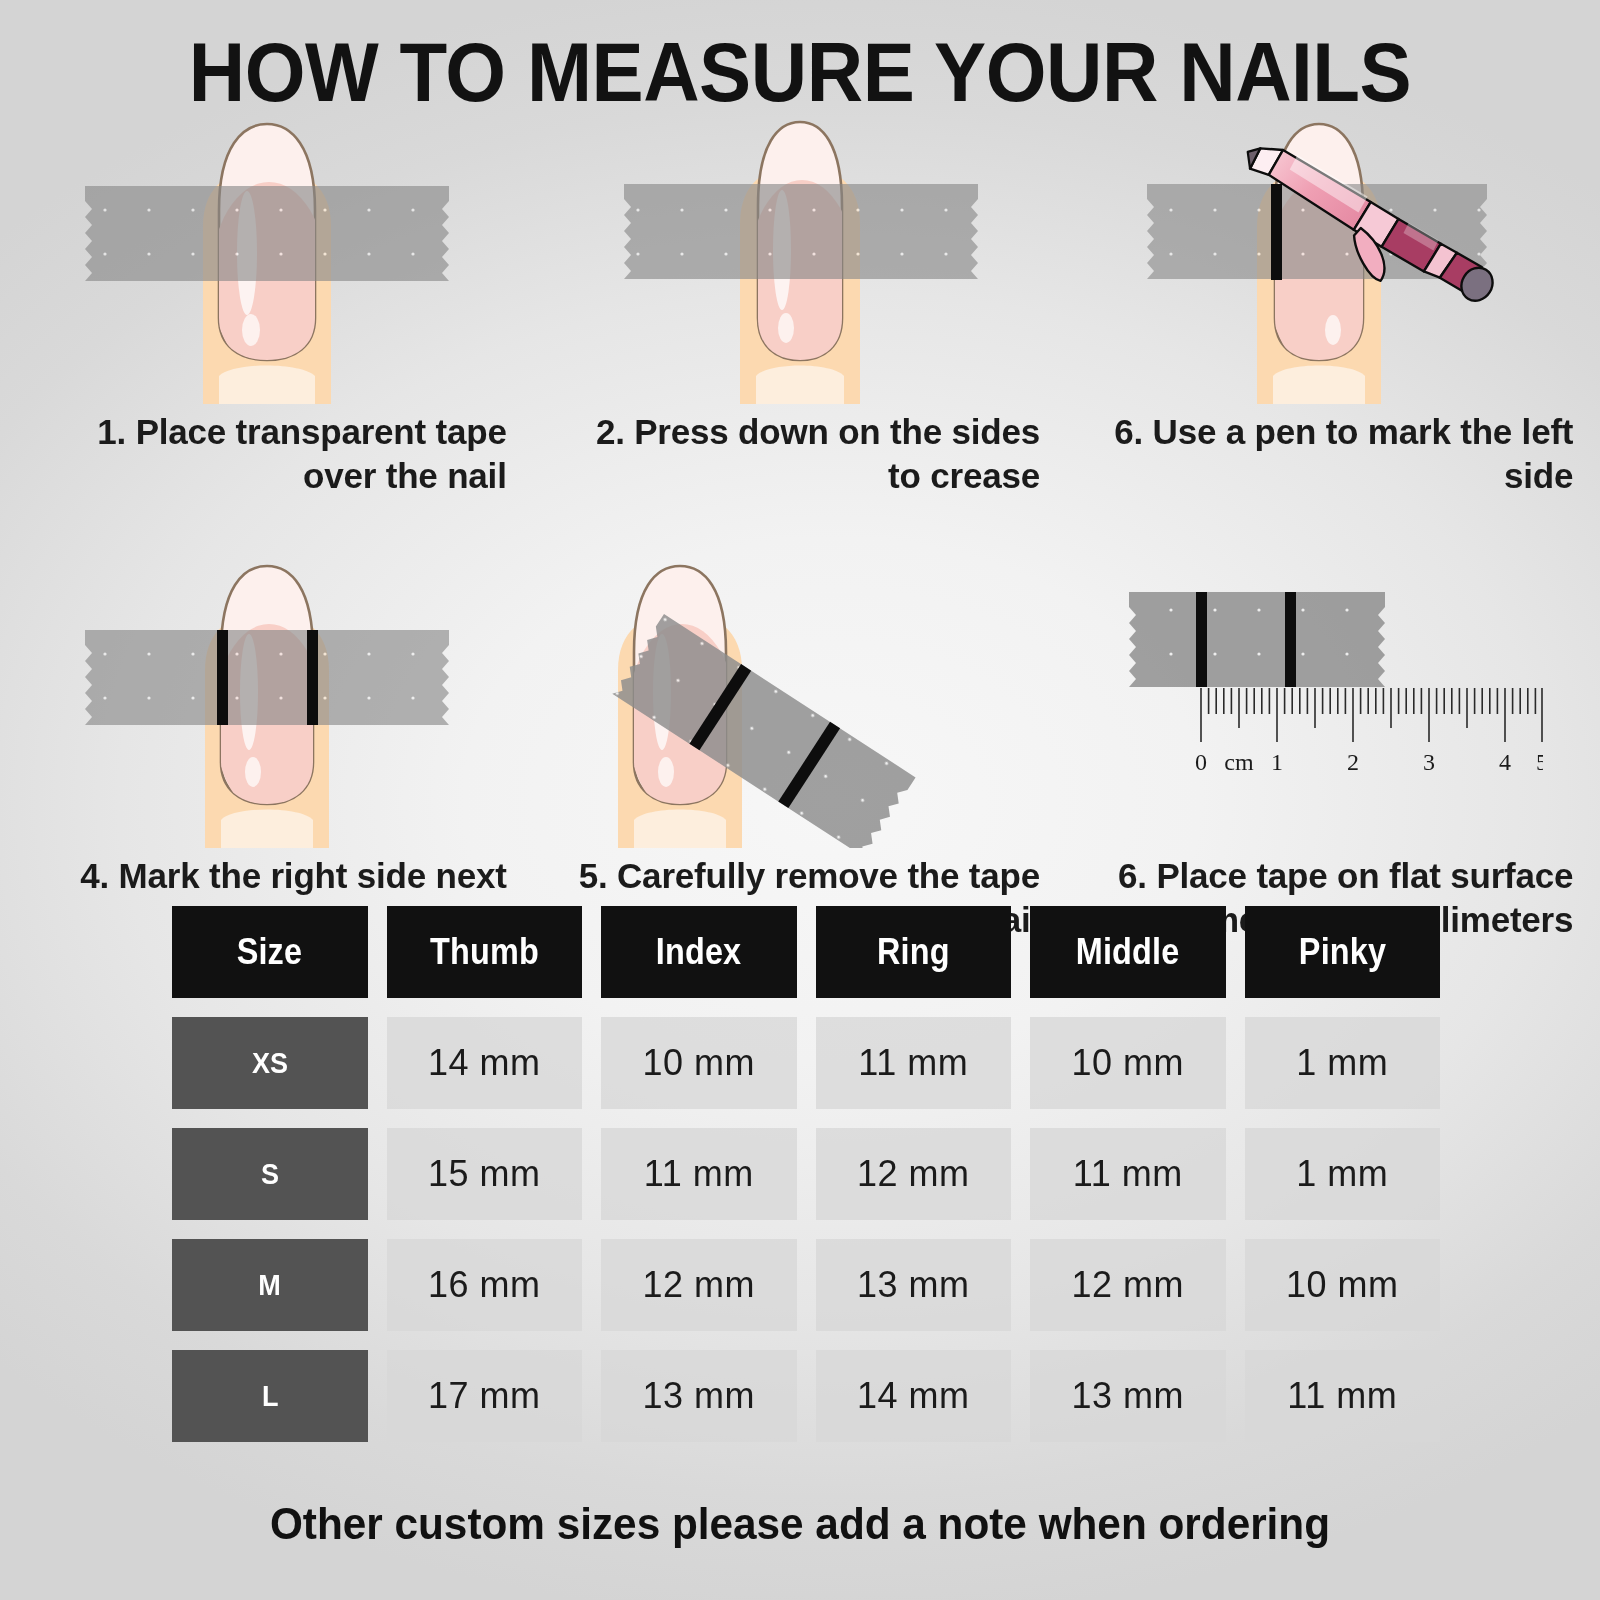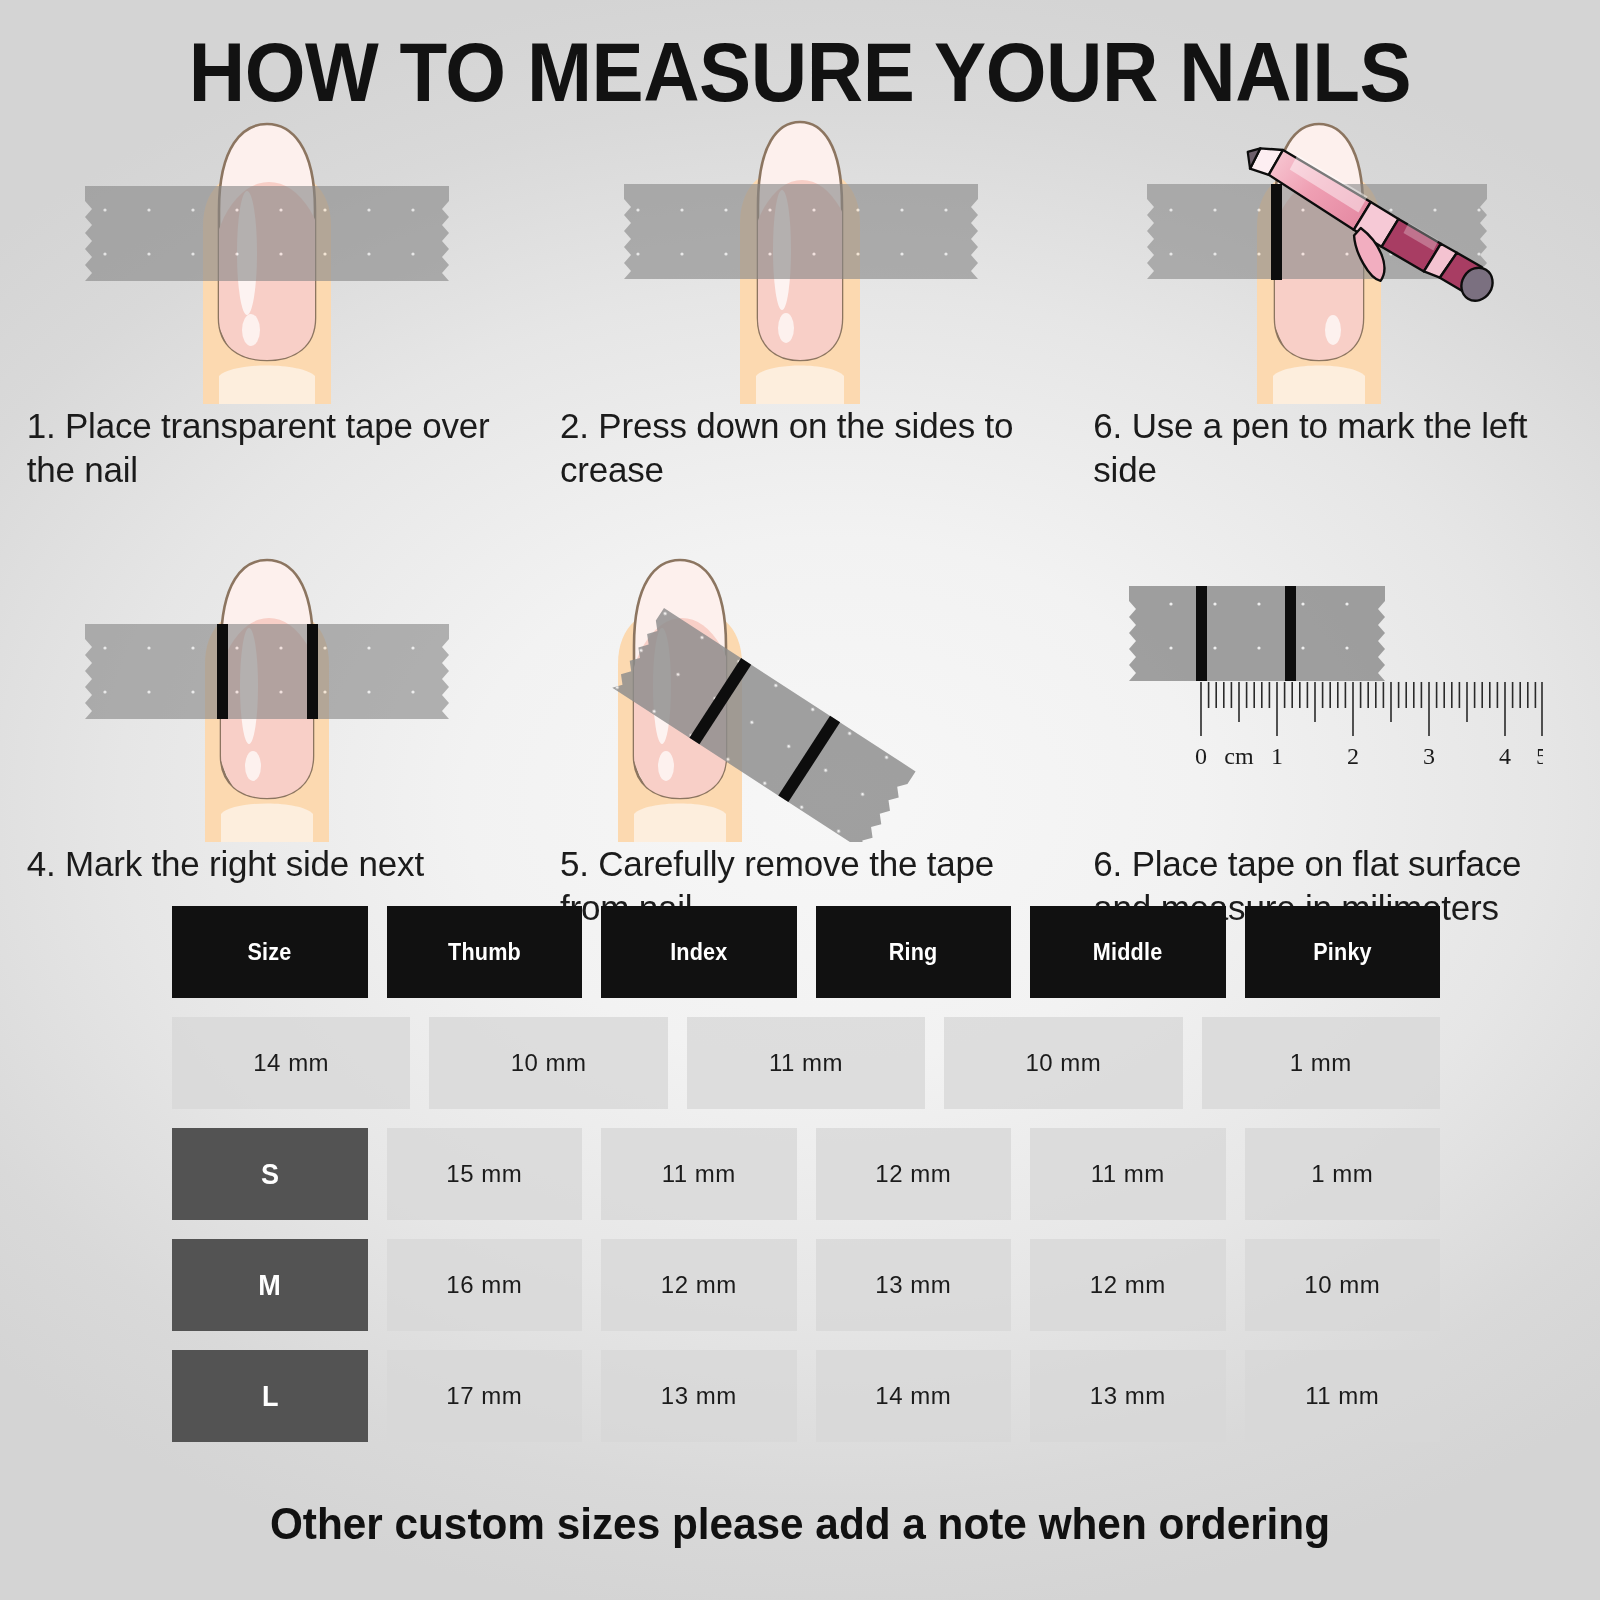--- a/index.html
+++ b/index.html
@@ -30,40 +30,40 @@
   }
 
   
   .steps{
     position:absolute;left:0;top:118px;width:1600px;
   }
   .steps-row{display:flex;width:1600px;}
   .step{width:533.33px;display:flex;flex-direction:column;align-items:center;}
   .art{position:relative;width:420px;height:286px;}
   .caption{
-    margin-top:0;
+    margin-top:6px;
     width:480px;
-    text-align:left;
+    text-align:right;
     font-size:35px;
     line-height:1.26;
-    font-weight:400;
+    font-weight:700;
     color:#1b1b1b;
     letter-spacing:-0.2px;
   }
 
   
   .table{
     position:absolute;left:172px;top:906px;width:1268px;
   }
   .trow{display:flex;gap:19px;margin-bottom:19px;}
   .tcell{
     flex:1 1 0;
     height:92px;
     display:flex;align-items:center;justify-content:center;
-    font-size:24px;
+    font-size:36px;
   }
   .trow.head .tcell{
     background:#111111;color:#ffffff;font-weight:700;letter-spacing:.2px;
     transform:none;
   }
   .trow.head .tcell span{transform:scaleX(0.9);display:inline-block;}
   .trow.body .tcell{
     background:rgba(215,215,215,0.78);
     color:#1b1b1b;font-weight:300;
   }
@@ -388,20 +388,23 @@
         </div>
       <div class="tcell">
           <span>Middle</span>
         </div>
       <div class="tcell">
           <span>Pinky</span>
         </div>
     </div>
 
     <div class="trow body">
+      <div class="tcell sizecell">
+          <span>XS</span>
+        </div>
       <div class="tcell valcell">
           <span>14 mm</span>
         </div>
       <div class="tcell valcell">
           <span>10 mm</span>
         </div>
       <div class="tcell valcell">
           <span>11 mm</span>
         </div>
       <div class="tcell valcell">

